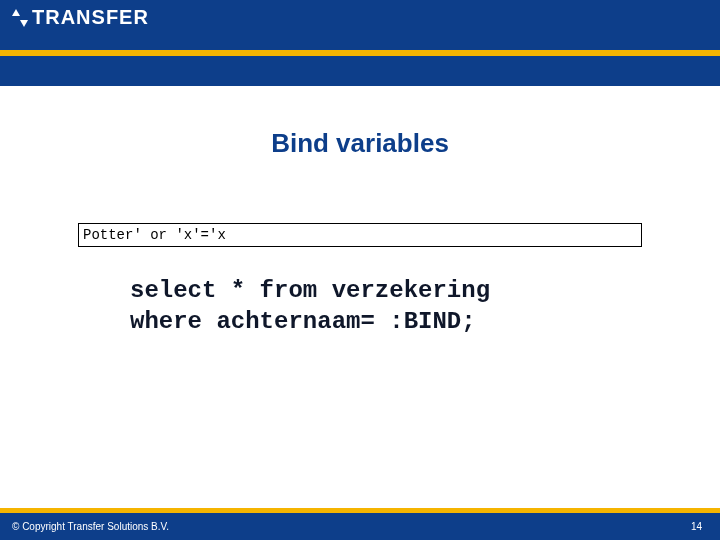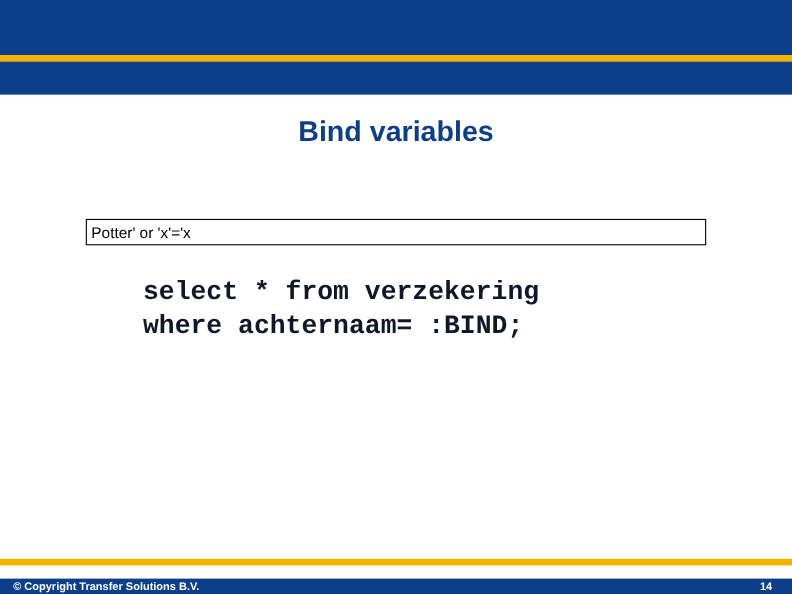--- a/index.html
+++ b/index.html
@@ -5,31 +5,35 @@
   * { margin: 0; padding: 0; box-sizing: border-box; }
   body { width: 720px; height: 540px; background: #fff; font-family: Verdana, Arial, sans-serif; position: relative; overflow: hidden; }
   .header { width: 100%; height: 56px; background: #0d3e8a; position: relative; }
   .logo { position: absolute; top: 6px; left: 12px; color: #fff; font-family: Arial, sans-serif; font-weight: bold; font-size: 20px; letter-spacing: 1px; display: flex; align-items: center; gap: 4px; }
   .logo-arrows { position: relative; width: 16px; height: 20px; }
   .logo-arrows::before, .logo-arrows::after { content: ""; position: absolute; width: 0; height: 0; border-style: solid; }
   .logo-arrows::before { border-width: 0 4px 7px 4px; border-color: transparent transparent #fff transparent; top: 1px; left: 0; }
   .logo-arrows::after { border-width: 7px 4px 0 4px; border-color: #fff transparent transparent transparent; bottom: 1px; right: 0; }
   .accent-bar { position: absolute; bottom: 0; left: 0; width: 100%; height: 6px; background: #f5b400; }
   .subheader { width: 100%; height: 30px; background: #0d3e8a; }
-  .title { text-align: center; margin-top: 18px; font-family: Verdana, Arial, sans-serif; font-weight: bold; font-size: 26px; color: #0d3e8a; }
+  .title { text-align: center; margin-top: 42px; font-family: Verdana, Arial, sans-serif; font-weight: bold; font-size: 26px; color: #0d3e8a; }
   .input-wrap { margin: 64px 78px 0 78px; }
-  .text-input { width: 100%; height: 24px; border: 1px solid #000; font-family: Liberation Sans, sans-serif; font-size: 14px; padding: 2px 4px; }
+  .text-input { width: 100%; height: 24px; border: 1px solid #000; font-family: Liberation Mono, monospace; font-size: 14px; padding: 2px 4px; }
   .code { margin: 28px 0 0 130px; font-family: "Courier New", Courier, monospace; font-weight: bold; font-size: 24px; color: #0f172a; line-height: 1.3; white-space: pre; }
-  .footer { position: absolute; bottom: 0; left: 0; width: 100%; height: 14px; background: #0d3e8a; color: #fff; font-size: 10px; display: flex; align-items: center; justify-content: space-between; padding: 0 18px 0 12px; font-weight: bold; }
+  .footer { position: absolute; bottom: 0; left: 0; width: 100%; height: 27px; background: #0d3e8a; color: #fff; font-size: 10px; display: flex; align-items: center; justify-content: space-between; padding: 0 18px 0 12px; }
   .footer-accent { position: absolute; bottom: 26px; left: 0; width: 100%; height: 6px; background: #f5b400; }
 </style>
 </head>
 <body>
 
 <div class="header">
+  <div class="logo">
+    <span class="logo-arrows"></span>
+    <span>TRANSFER</span>
+  </div>
   <div class="accent-bar"></div>
 </div>
 <div class="subheader"></div>
 
 <h1 class="title">Bind variables</h1>
 
 <div class="input-wrap">
   <input type="text" class="text-input" value="Potter' or 'x'='x" style="">
 </div>
 

